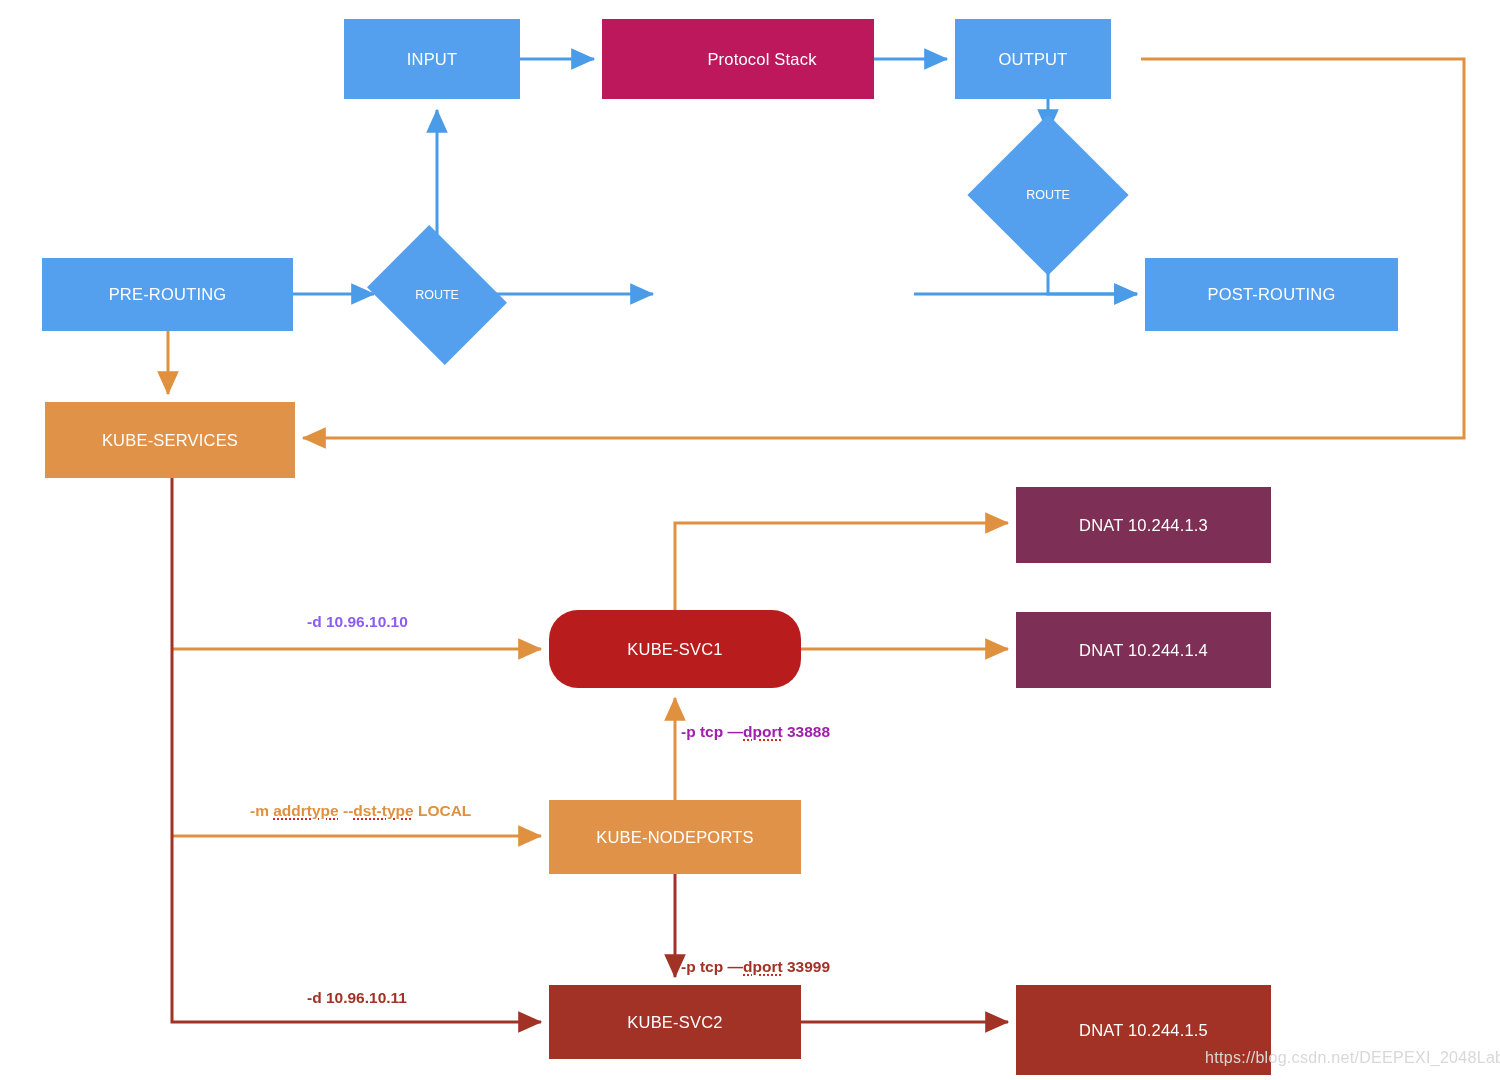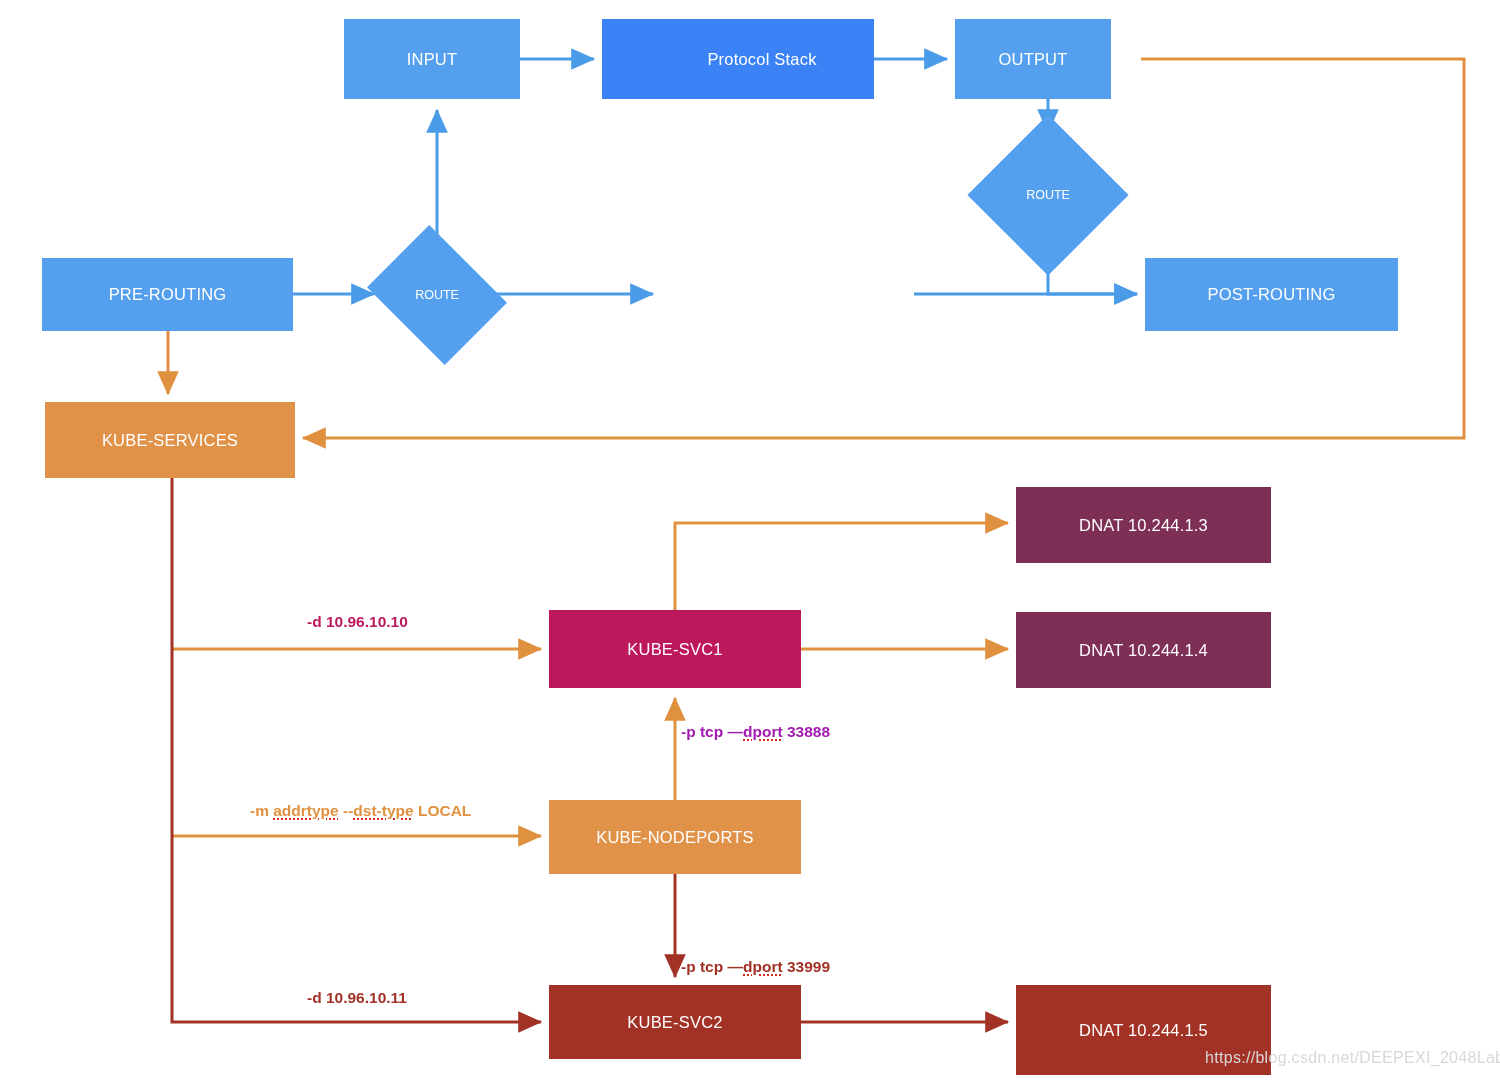--- a/index.html
+++ b/index.html
@@ -123,21 +123,21 @@
       <path d="M172,478 L172,1022 L541,1022" marker-end="url(#ah-darkred)"></path>
       <path d="M675,874 L675,977" marker-end="url(#ah-darkred)"></path>
       <path d="M801,1022 L1008,1022" marker-end="url(#ah-darkred)"></path>
     </g>
   </svg>
 
   <div class="node" style="left:344px;top:19px;width:176px;height:80px;background:#54A0EE;">
     <span>INPUT</span>
   </div>
 
-  <div class="node" style="left:602px;top:19px;width:272px;height:80px;background:#3b82f6;padding-left:48px;">
+  <div class="node" style="left:602px;top:19px;width:272px;height:80px;background:#be185d;padding-left:48px;">
     <span>Protocol Stack</span>
   </div>
 
   <div class="node" style="left:955px;top:19px;width:156px;height:80px;background:#54A0EE;">
     <span>OUTPUT</span>
   </div>
 
   <div class="diamond" style="left:991px;top:138px;width:114px;height:114px;">
     <span class="dshape" style="background:#54A0EE;"></span>
     <span class="dlabel">ROUTE</span>
@@ -158,41 +158,41 @@
   </div>
 
   <div class="node" style="left:45px;top:402px;width:250px;height:76px;background:#E09249;">
     <span>KUBE-SERVICES</span>
   </div>
 
   <div class="node" style="left:1016px;top:487px;width:255px;height:76px;background:#7E2F55;">
     <span>DNAT 10.244.1.3</span>
   </div>
 
-  <div class="node" style="left:549px;top:610px;width:252px;height:78px;background:#be185d;">
+  <div class="node" style="left:549px;top:610px;width:252px;height:78px;background:#b91c1c;border-radius:29px;">
     <span>KUBE-SVC1</span>
   </div>
 
   <div class="node" style="left:1016px;top:612px;width:255px;height:76px;background:#7E2F55;">
     <span>DNAT 10.244.1.4</span>
   </div>
 
   <div class="node" style="left:549px;top:800px;width:252px;height:74px;background:#E09249;">
     <span>KUBE-NODEPORTS</span>
   </div>
 
   <div class="node" style="left:549px;top:985px;width:252px;height:74px;background:#A33226;">
     <span>KUBE-SVC2</span>
   </div>
 
   <div class="node" style="left:1016px;top:985px;width:255px;height:90px;background:#A33226;">
     <span>DNAT 10.244.1.5</span>
   </div>
 
-  <div class="edgelabel" style="left: 307px; top: 613px; color: #be185d;"><span>-d 10.96.10.10</span></div>
+  <div class="edgelabel" style="left: 307px; top: 613px; color: #8b5cf6;"><span>-d 10.96.10.10</span></div>
 
   <div class="edgelabel" style="left: 681px; top: 723px; color: #a21caf;"><span>-p tcp —</span><span class="sp">dport</span><span>  33888</span></div>
 
   <div class="edgelabel" style="left: 250px; top: 802px; color: rgb(224, 145, 63);"><span>-m </span><span class="sp">addrtype</span><span> --</span><span class="sp">dst-type</span><span> LOCAL</span></div>
 
   <div class="edgelabel" style="left: 681px; top: 918px; color: rgb(163, 50, 38); margin-top: 40px;"><span>-p tcp —</span><span class="sp">dport</span><span>  33999</span></div>
 
   <div class="edgelabel" style="left: 307px; top: 989px; color: rgb(163, 50, 38);"><span>-d 10.96.10.11</span></div>
 
   <div class="watermark" style="left:1205px;top:1049px;">https://blog.csdn.net/DEEPEXI_2048Lab</div>

